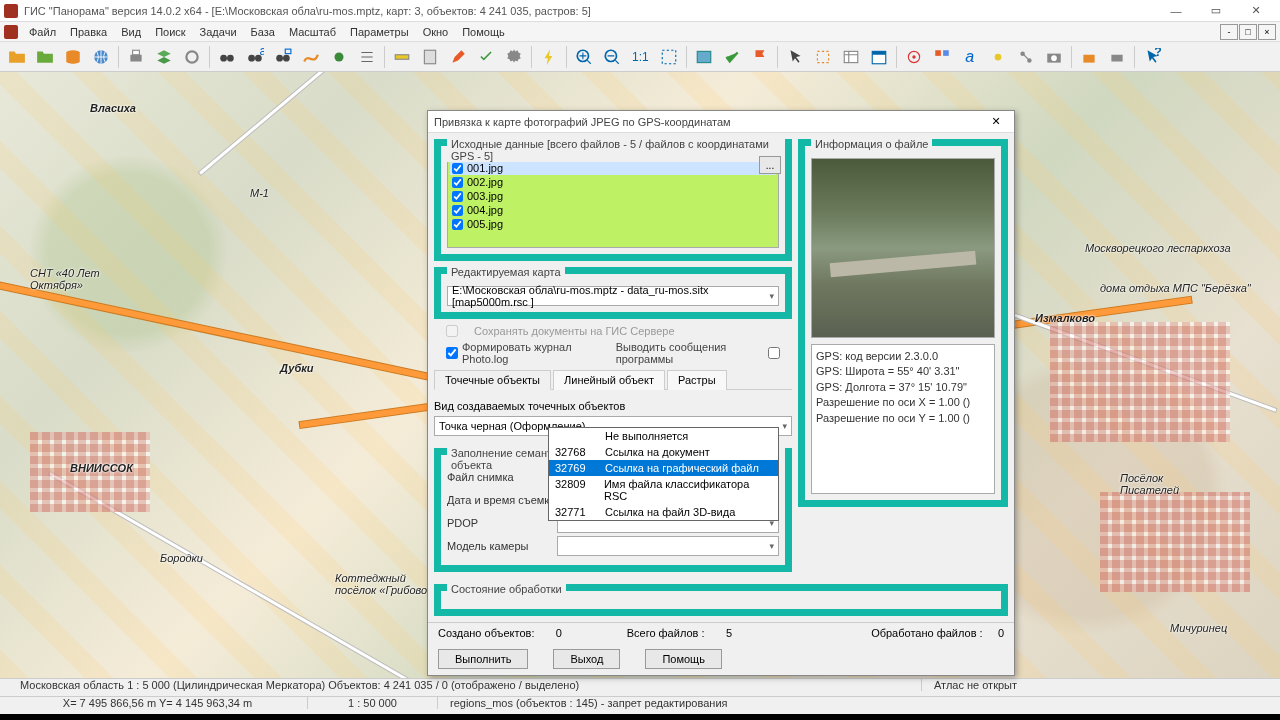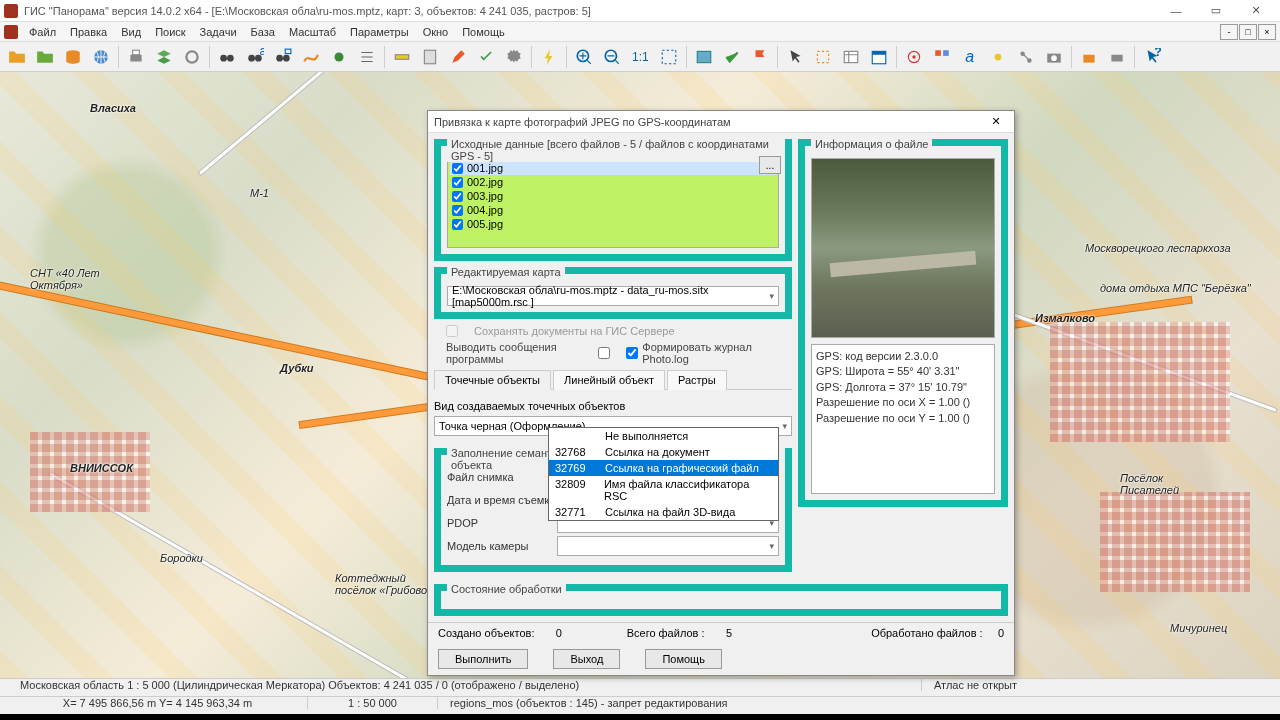--- a/index.html
+++ b/index.html
@@ -398,26 +398,26 @@
         <div class="combo">
             <span>E:\Московская обла\ru-mos.mptz - data_ru-mos.sitx [map5000m.rsc ]</span>
           </div>
       </div>
       <div class="chk-row">
         <input type="checkbox" disabled="" style="">
         <label class="disabled">Сохранять документы на ГИС Сервере</label>
       </div>
       <div class="chk-row" style="justify-content:space-between">
         <div style="display:flex;align-items:center;gap:4px">
+          <input type="checkbox" checked="" style="">
+          <label>Формировать журнал Photo.log</label>
+        </div>
+        <div style="display:flex;align-items:center;gap:4px">
           <label>Выводить сообщения программы</label>
           <input type="checkbox" style="">
-        </div>
-        <div style="display:flex;align-items:center;gap:4px">
-          <input type="checkbox" checked="" style="">
-          <label>Формировать журнал Photo.log</label>
         </div>
       </div>
       <div class="tabs">
         <div class="tab active">Точечные объекты</div>
         <div class="tab">Линейный объект</div>
         <div class="tab">Растры</div>
       </div>
       <div style="padding:4px 0">
         <div style="margin-bottom:4px">Вид создаваемых точечных объектов</div>
         <div class="combo">

